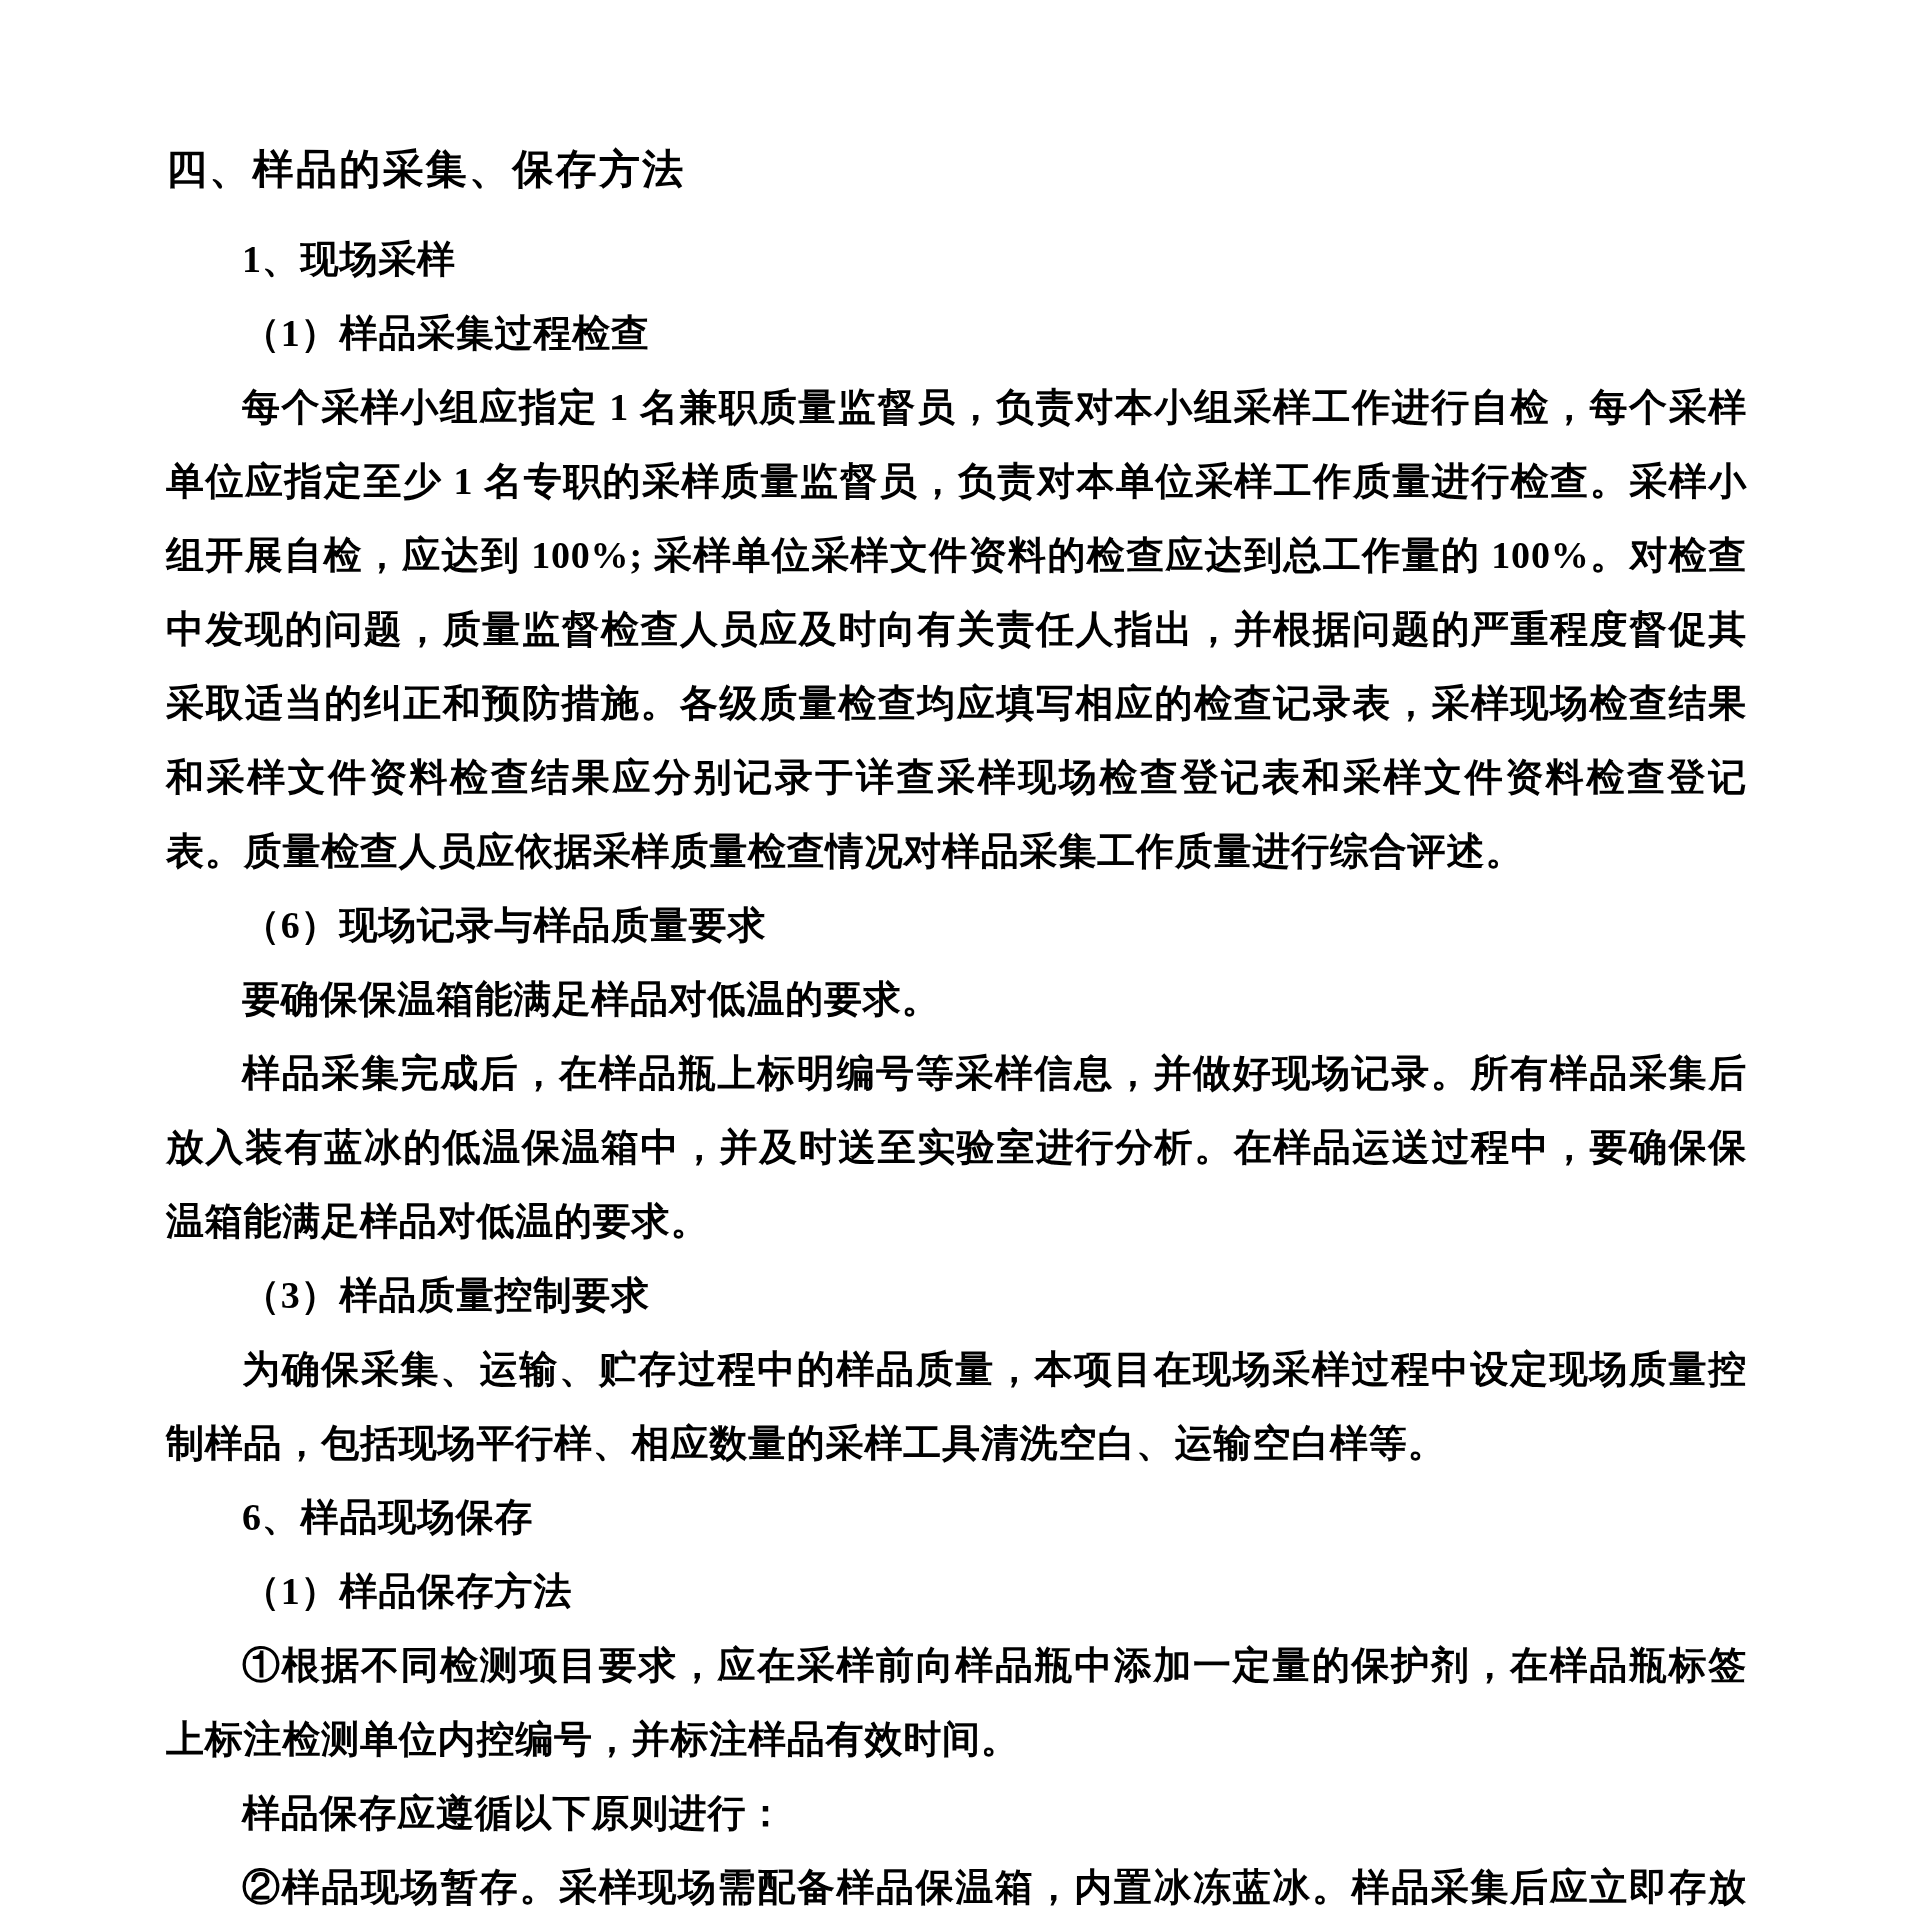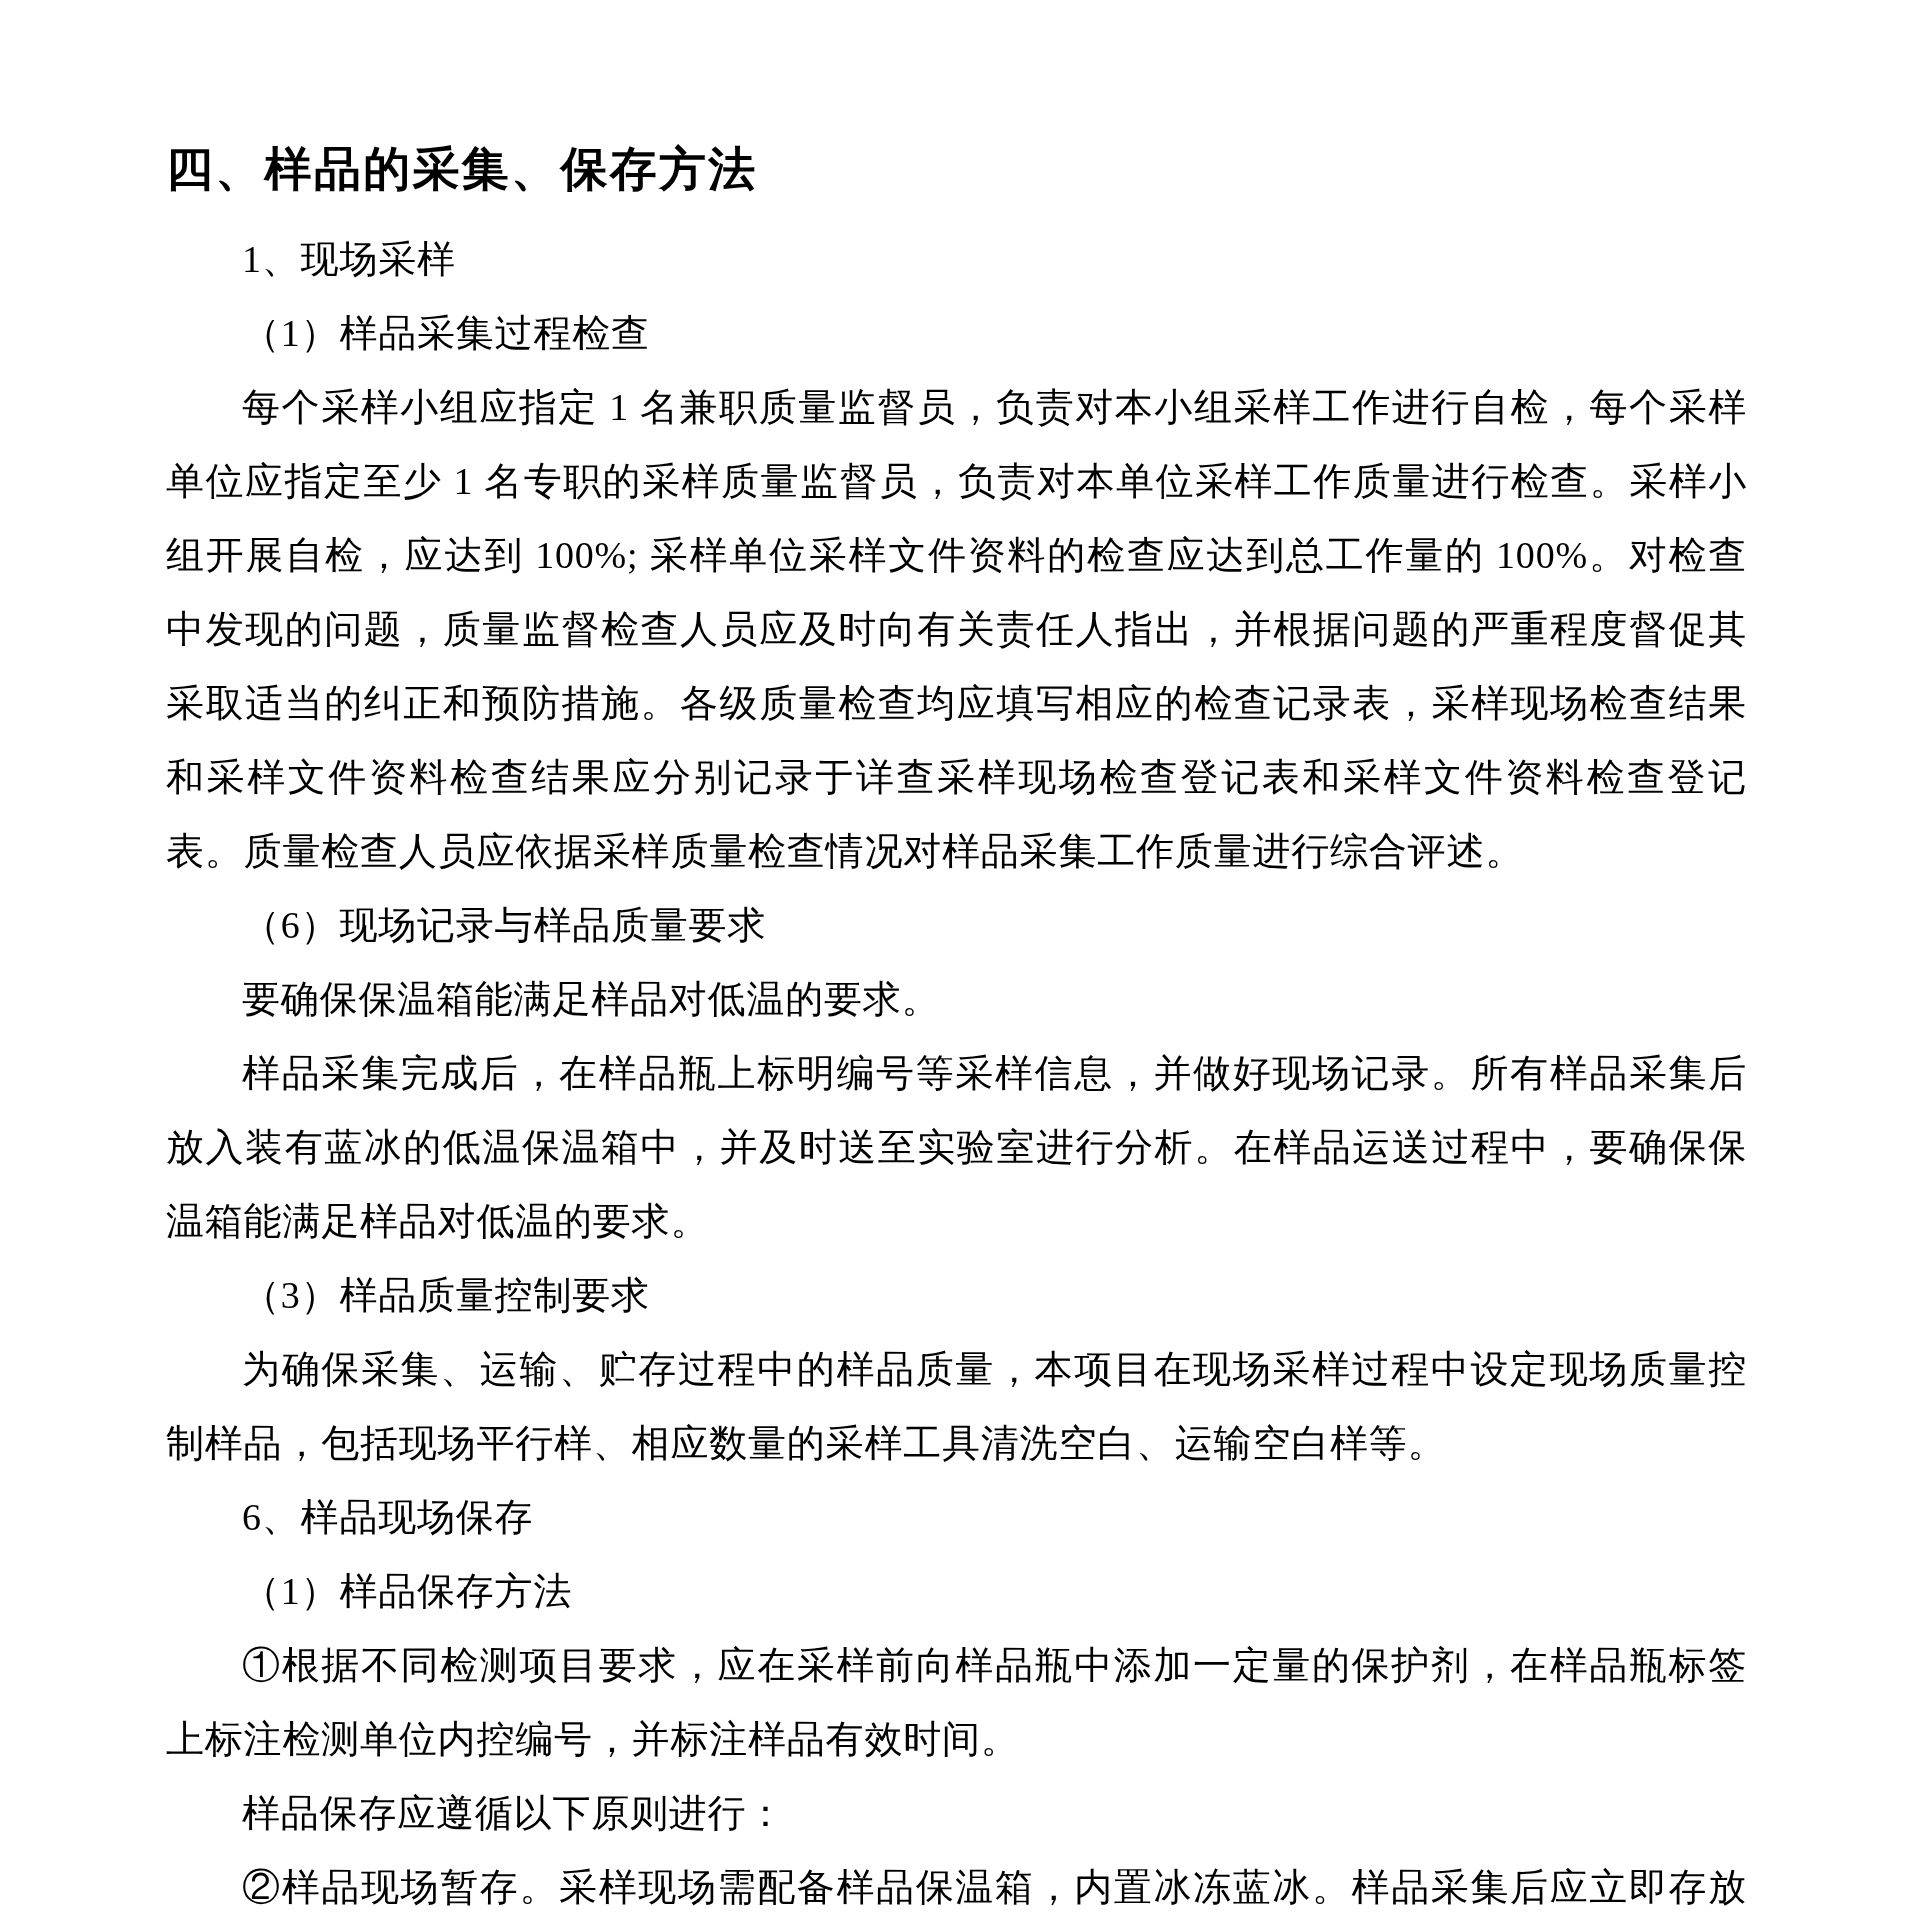--- a/index.html
+++ b/index.html
@@ -17,35 +17,36 @@
     color: #000000;
   }
   .content {
     position: absolute;
     left: 166px;
     top: 137px;
     width: 1581px;
   }
   .doc-title {
     margin: 0 0 20px 0;
-    font-size: 47px;
+    font-size: 41px;
     line-height: 65px;
     font-weight: 700;
     letter-spacing: 2.3px;
     text-indent: 0;
   }
   .para {
     margin: 0;
     font-size: 38px;
     line-height: 74px;
     text-indent: 2em;
     text-align: justify;
     text-justify: inter-character;
     letter-spacing: 0.8px;
     word-break: break-all;
+    font-weight: bold;
   }
   .para.heading {
     text-align: left;
   }
 </style>
 </head>
 <body>
 
 <div class="page">
   <div class="content">

